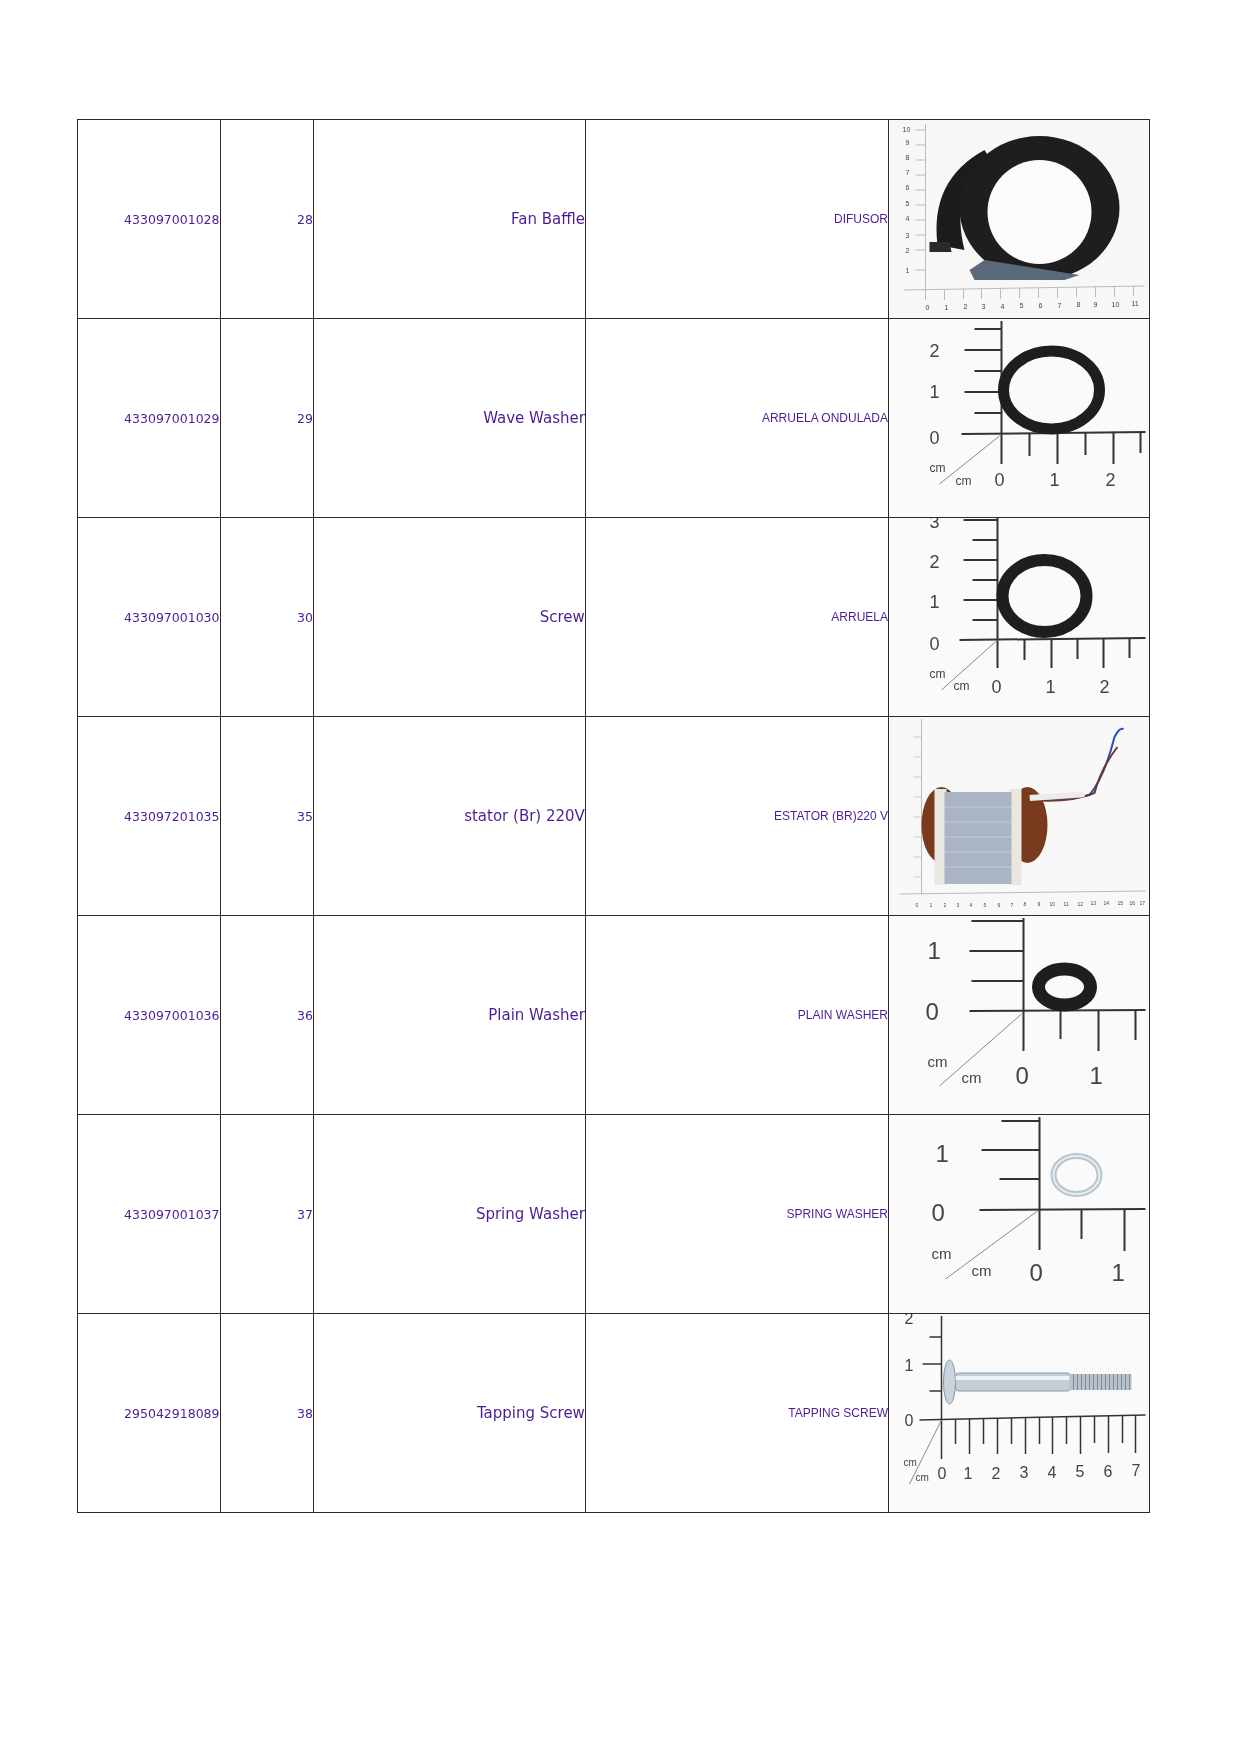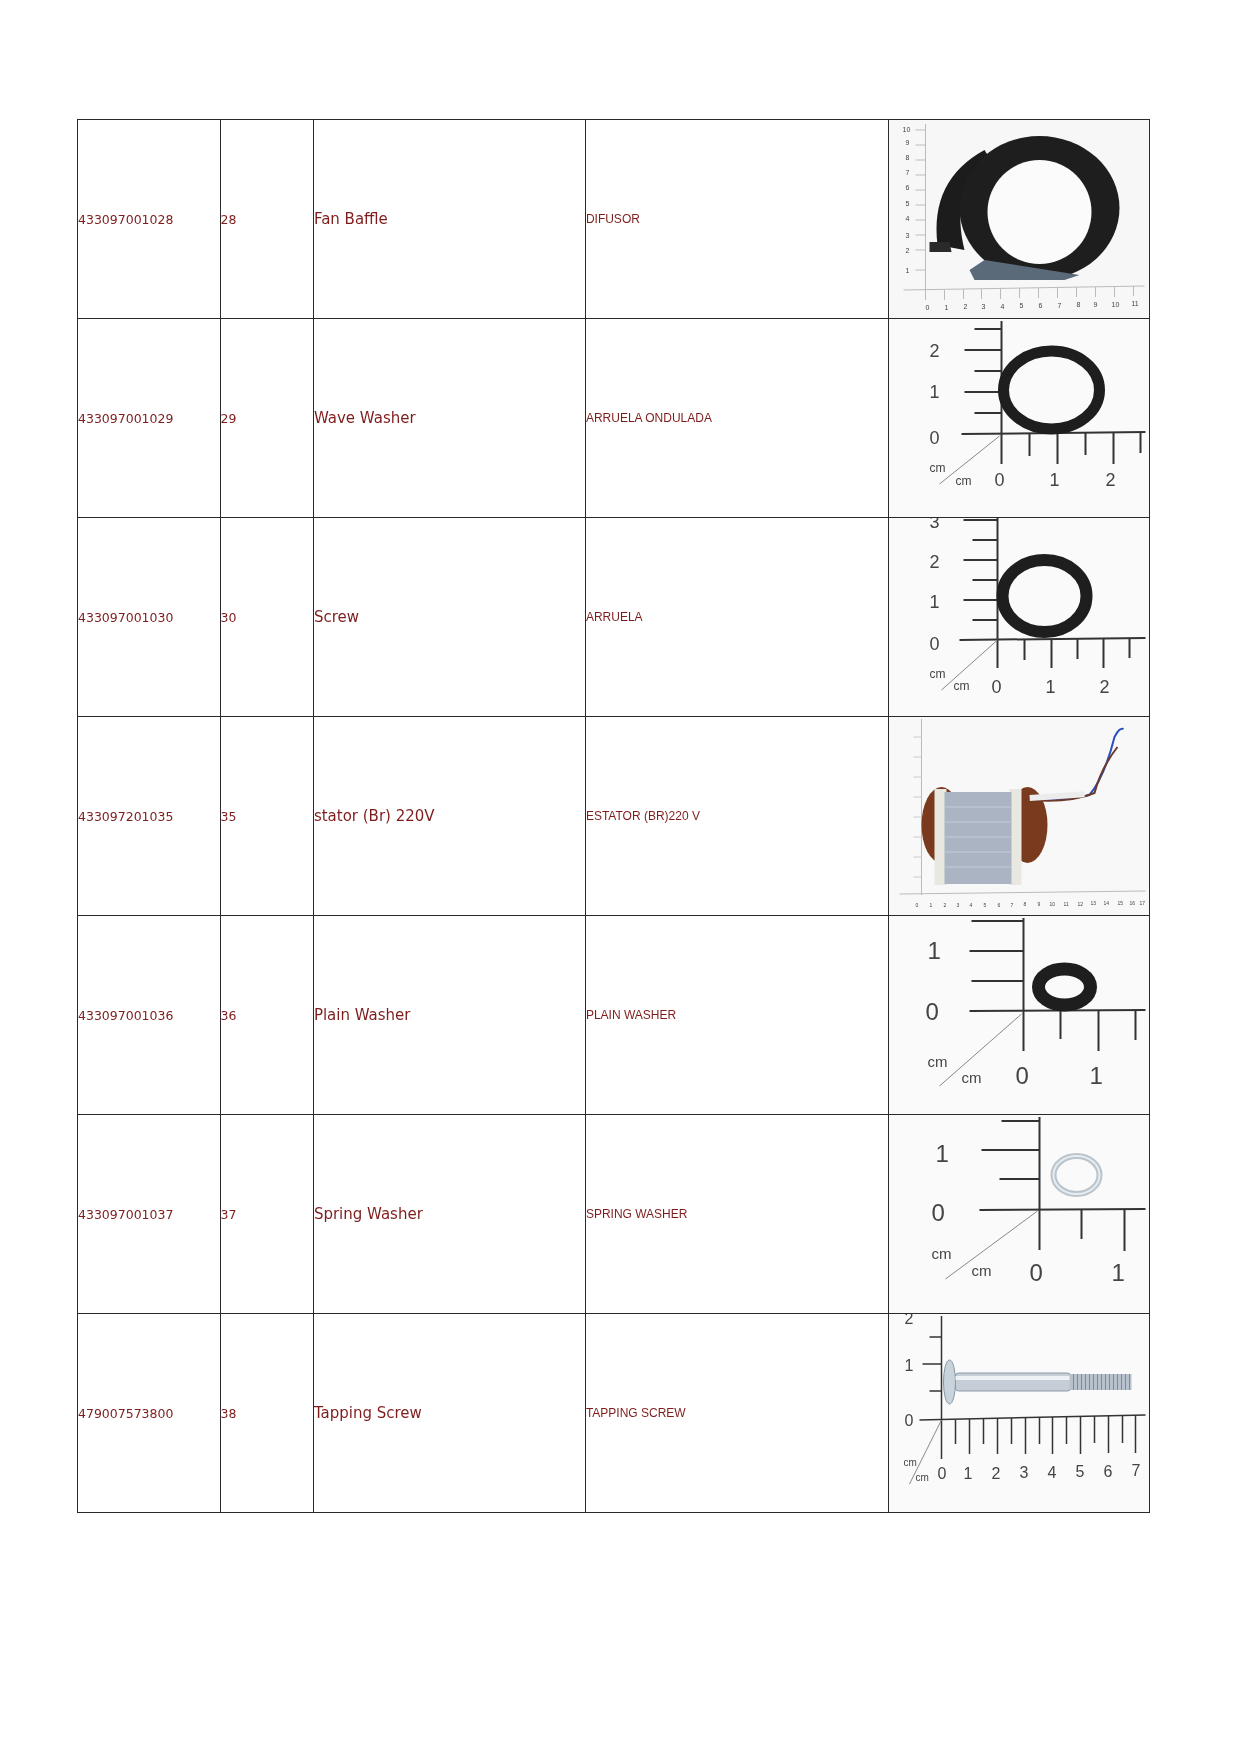--- a/index.html
+++ b/index.html
@@ -3,21 +3,21 @@
 <meta charset="utf-8">
 <style>
   html, body { margin: 0; padding: 0; background: #ffffff; }
   body { width: 1240px; height: 1754px; position: relative; overflow: hidden; }
   .parts-table {
     position: absolute; left: 77px; top: 119px;
     width: 1073px; border-collapse: collapse; table-layout: fixed;
   }
   .parts-table td {
     border: 1.6px solid #2a2a2a; height: 198px; padding: 0;
-    text-align: left; vertical-align: middle; color: #7f1d1d;
+    text-align: right; vertical-align: middle; color: #4c1d95;
   }
   .c-code { width: 141px; font-family: "DejaVu Sans", sans-serif; font-size: 12.5px; }
   .c-pos  { width: 92px;  font-family: "DejaVu Sans", sans-serif; font-size: 12.5px; margin-left: 31px; }
   .c-en   { width: 270px; font-family: "DejaVu Sans", sans-serif; font-size: 15px; }
   .c-es   { width: 301px; font-family: "Liberation Sans", sans-serif; font-size: 12px; }
   .c-img  { width: 259px; background: #fbfbfb; }
   .c-img svg { display: block; width: 100%; height: 198px; }
   .photo-lbl { font-family: "Liberation Sans", sans-serif; fill: #444; }
 </style>
 </head>
@@ -296,21 +296,21 @@
               <text x="42" y="144">cm</text>
               <text x="82" y="161">cm</text>
             </g>
           <ellipse cx="187" cy="60" rx="23" ry="19" fill="none" stroke="#b9c4cc" stroke-width="6"></ellipse>
           <ellipse cx="187" cy="60" rx="23" ry="19" fill="none" stroke="#e6ecef" stroke-width="2"></ellipse>
         </svg>
       </td>
     </tr>
 
     <tr>
-      <td class="c-code">479007573800</td>
+      <td class="c-code">295042918089</td>
       <td class="c-pos">38</td>
       <td class="c-en">Tapping Screw</td>
       <td class="c-es">TAPPING SCREW</td>
       <td class="c-img">
         <svg viewBox="0 0 259 198">
           <rect width="259" height="198" fill="#fafafa"></rect>
           <g stroke="#333" stroke-width="1.5">
             <line x1="52" y1="2" x2="52" y2="145"></line>
             <line x1="30" y1="106" x2="256" y2="101"></line>
             <line x1="40" y1="23" x2="52" y2="23"></line>

